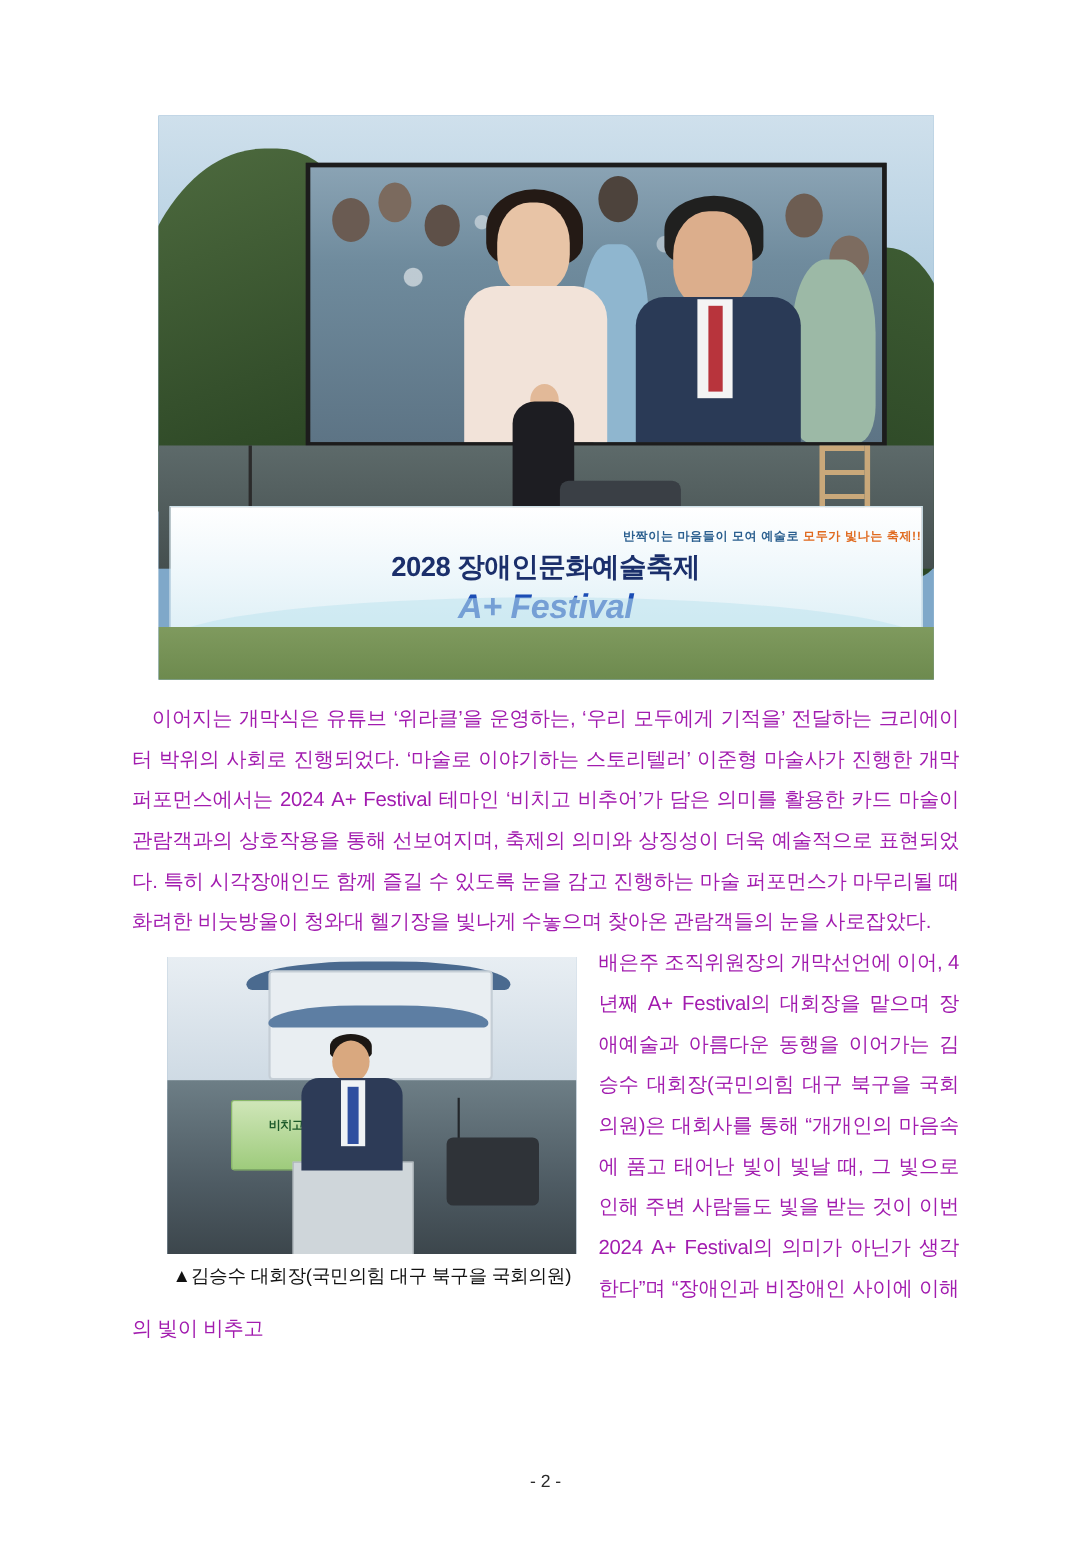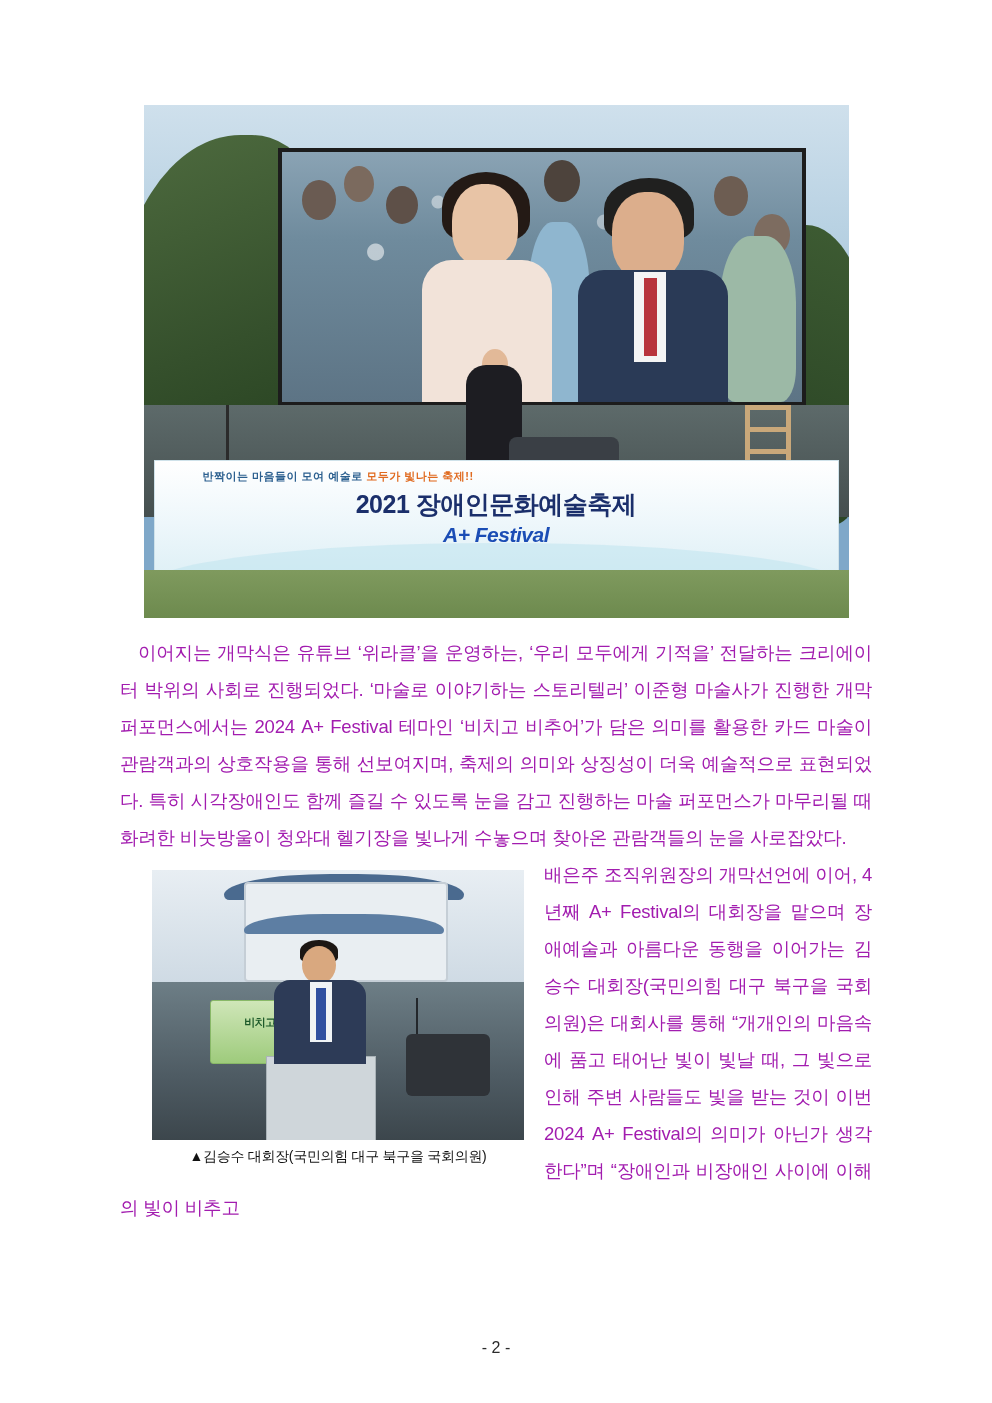--- a/index.html
+++ b/index.html
@@ -177,40 +177,40 @@
   }
   .banner {
     position: absolute;
     left: 10px; right: 10px; top: 355px;
     height: 112px;
     background: linear-gradient(180deg, #ffffff 0%, #eef7fb 55%, #dff0f6 100%);
     border: 1px solid #cfe2ea;
     overflow: hidden;
   }
   .banner-tag {
-    text-align: left;
+    text-align: right;
     font-size: 11px;
     letter-spacing: 0.5px;
     color: #2b5f8f;
-    margin-top: 8px;
+    margin-top: 19px;
     font-weight: bold;
     padding-left: 48px;
   }
   .banner-tag .hl { color: #e06a1f; }
   .banner-title {
     text-align: center;
     font-size: 25px;
     font-weight: bold;
     color: #1b2f6b;
     margin-top: 4px;
     letter-spacing: -0.5px;
   }
   .banner-sub {
     text-align: center;
-    font-size: 21px;
+    font-size: 31px;
     font-weight: bold;
     color: #1b4db5;
     font-style: italic;
     margin-top: 2px;
     letter-spacing: -0.5px;
   }
   .banner-wave {
     position: absolute;
     left: -10px; right: -10px; bottom: -14px;
     height: 44px;
@@ -347,21 +347,21 @@
     background: #2f3338;
     border-radius: 6px;
   }
   .f2-mic {
     position: absolute;
     right: 106px; top: 128px;
     width: 2px; height: 80px;
     background: #23272b;
   }
   .caption {
-    font-size: 14px;
+    font-size: 17px;
     text-align: center;
     margin-top: 8px;
     color: #111;
     letter-spacing: -0.3px;
   }
 
   .para-2 {
     text-align: justify;
     text-justify: inter-character;
   }
@@ -412,21 +412,21 @@
     <div class="stage-singer-head"></div>
     <div class="stage-singer"></div>
     <div class="drumkit"></div>
     <div class="ladder"></div>
 
     <div class="banner">
       <div class="banner-wave"></div>
       <div class="banner-tag">
         <span>반짝이는 마음들이 모여 예술로 </span><span class="hl">모두가 빛나는 축제!!</span>
       </div>
-      <div class="banner-title">2021 장애인문화예술축제</div>
+      <div class="banner-title">2028 장애인문화예술축제</div>
       <div class="banner-sub">A+ Festival</div>
     </div>
 
     <div class="grass"></div>
   </div>
 
   <p class="para para-1">이어지는 개막식은 유튜브 ‘위라클’을 운영하는, ‘우리 모두에게 기적을’ 전달하는 크리에이터 박위의 사회로 진행되었다. ‘마술로 이야기하는 스토리텔러’ 이준형 마술사가 진행한 개막 퍼포먼스에서는 2024 A+ Festival 테마인 ‘비치고 비추어’가 담은 의미를 활용한 카드 마술이 관람객과의 상호작용을 통해 선보여지며, 축제의 의미와 상징성이 더욱 예술적으로 표현되었다. 특히 시각장애인도 함께 즐길 수 있도록 눈을 감고 진행하는 마술 퍼포먼스가 마무리될 때 화려한 비눗방울이 청와대 헬기장을 빛나게 수놓으며 찾아온 관람객들의 눈을 사로잡았다.</p>
 
   <div class="figure-wrap">
     <div class="figure-second">

